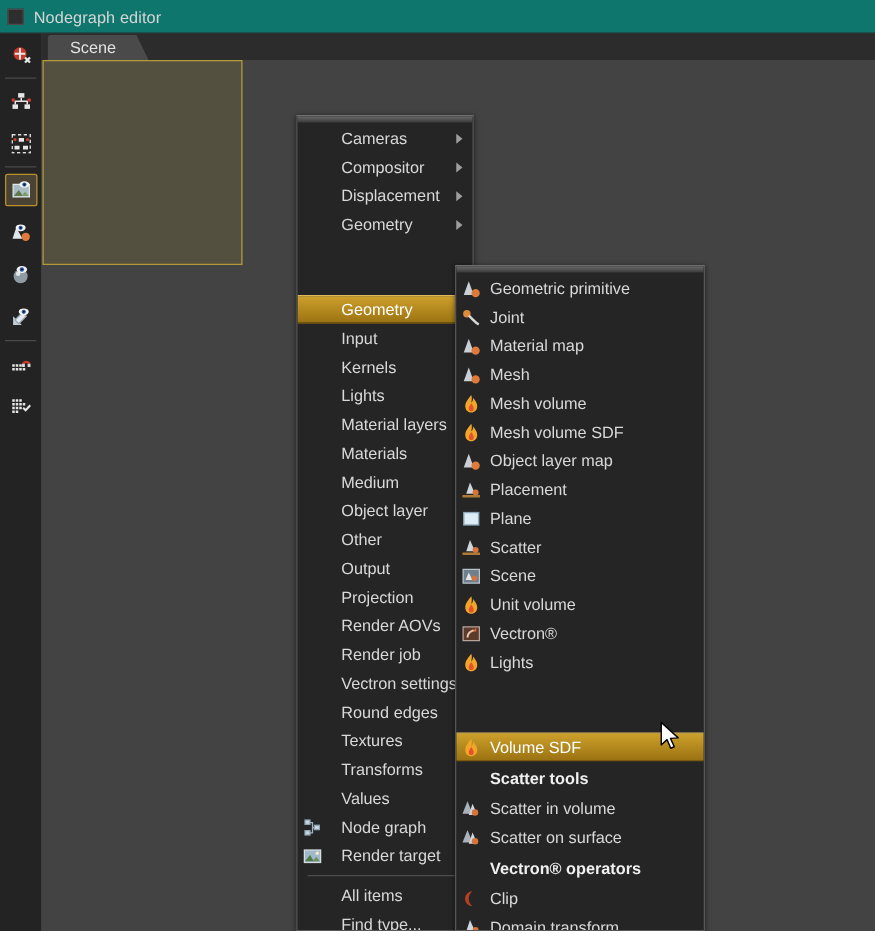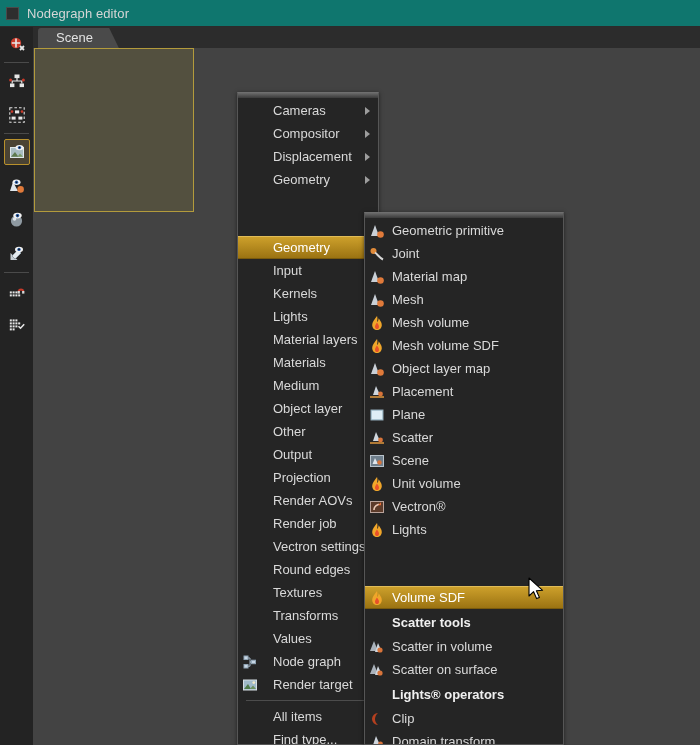--- a/index.html
+++ b/index.html
@@ -602,21 +602,21 @@
         <div class="mi">
           <span class="mi-ico">
             <svg class="ico-svg" width="16" height="16" viewBox="0 0 16 16">
               <path d="M5 2 L9 12 L1 12 Z" fill="#aab2bb"></path>
               <path d="M9 4 L13 13 L6 13 Z" fill="#cfd6dd"></path>
               <circle cx="11" cy="11" r="2.6" fill="#d8743a"></circle>
             </svg>
           </span>
           <span class="mi-label">Scatter on surface</span>
         </div>
-        <div class="mhdr">Lights® operators</div>
+        <div class="mhdr">Vectron® operators</div>
         <div class="mi">
           <span class="mi-ico">
             <svg class="ico-svg" width="16" height="16" viewBox="0 0 16 16">
               <path d="M9 2 A6 6 0 1 0 9 14 A7.5 7.5 0 0 1 9 2 Z" fill="#b5401f"></path>
             </svg>
           </span>
           <span class="mi-label">Clip</span>
         </div>
         <div class="mi">
           <span class="mi-ico">

